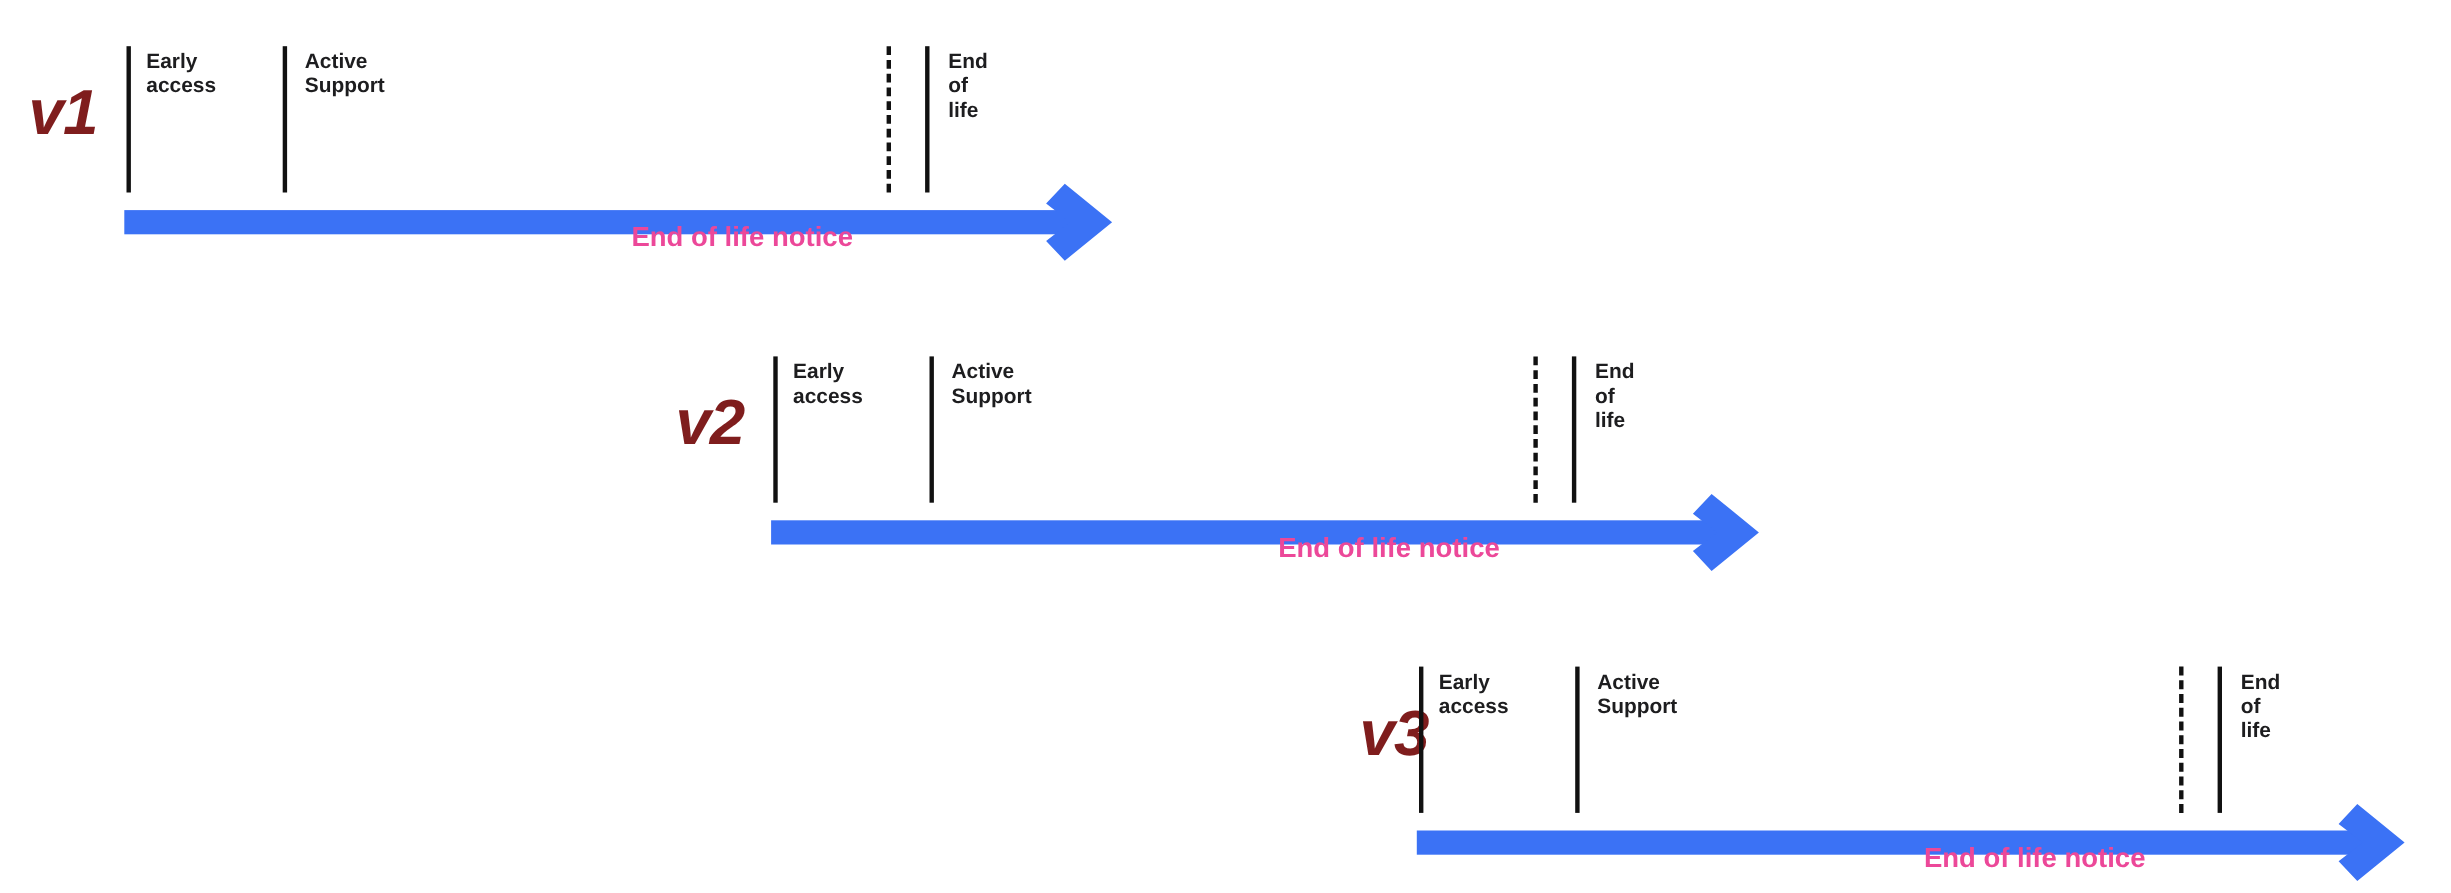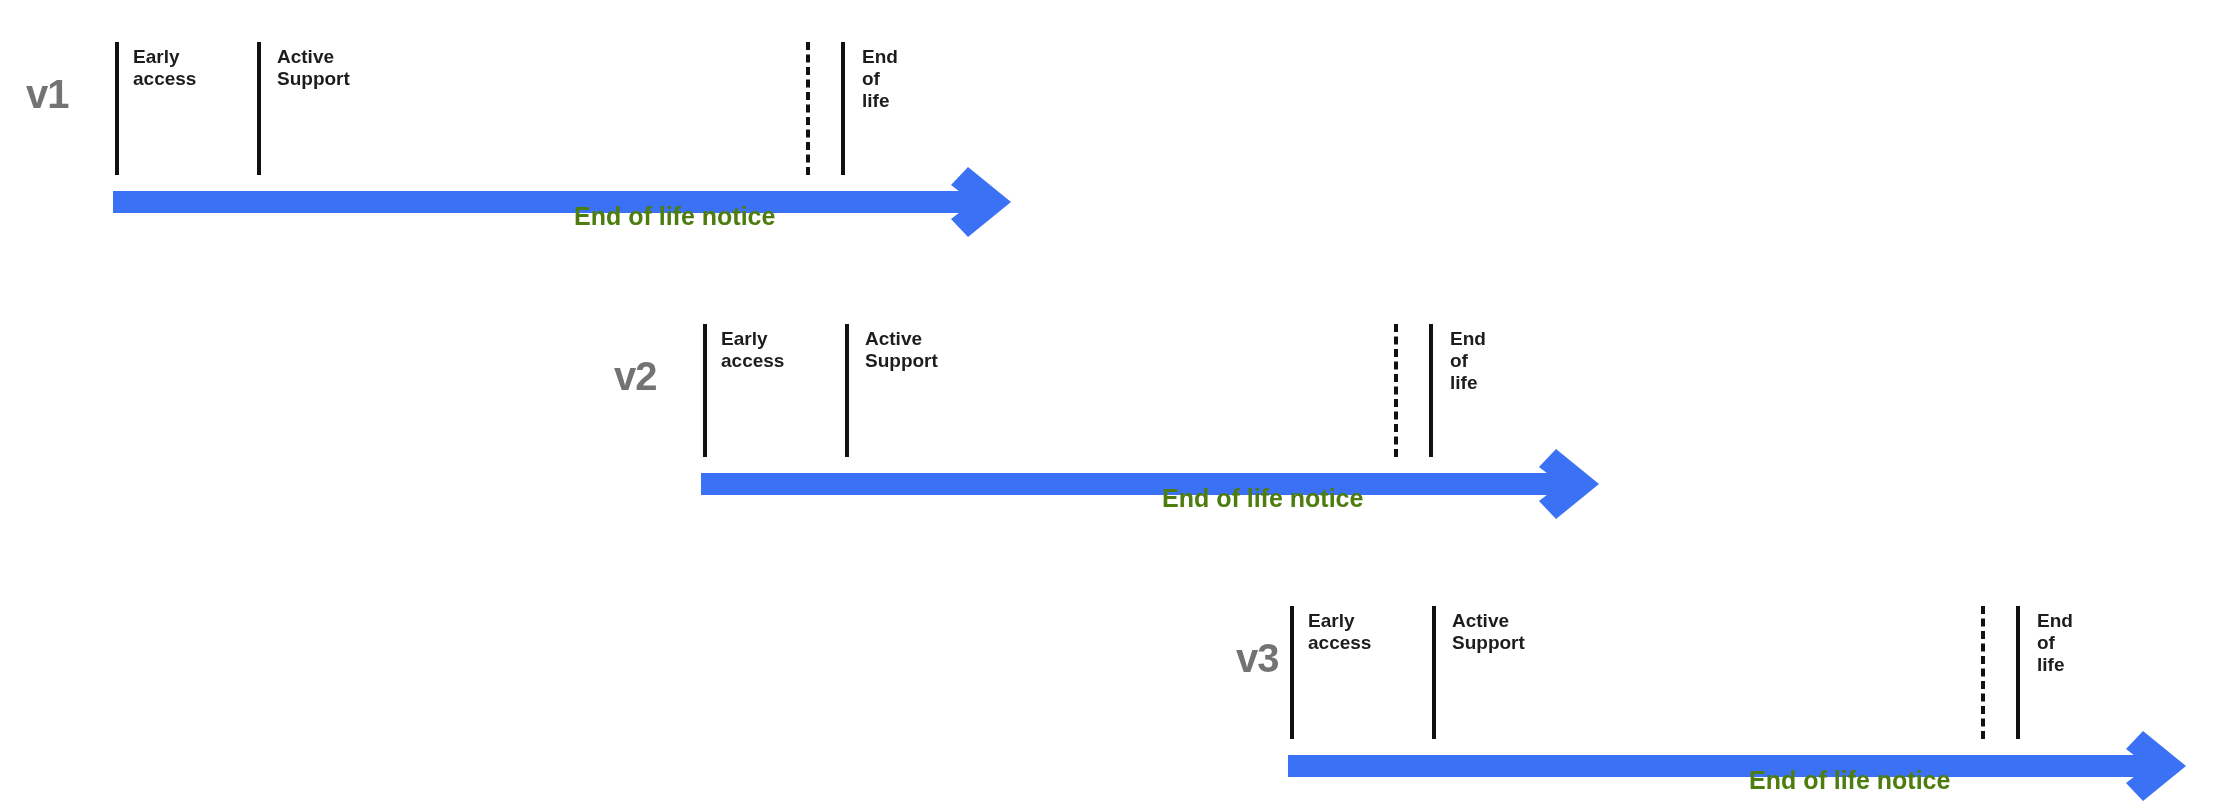--- a/index.html
+++ b/index.html
@@ -20,26 +20,27 @@
     overflow: hidden;
   }
 
   
   .row {
     position: absolute;
   }
 
   .version-label {
     position: absolute;
-    font-size: 40px;
+    font-size: 58px;
     font-weight: 700;
-    color: #737373;
+    color: #7f1d1d;
     letter-spacing: -1px;
     line-height: 1;
     white-space: nowrap;
+    font-style: italic;
   }
 
   
   .track {
     position: absolute;
     top: 0;
     left: 0;
   }
 
   .divider {
@@ -65,21 +66,21 @@
   .arrow {
     position: absolute;
     display: block;
     overflow: visible;
   }
 
   .notice-label {
     position: absolute;
     font-size: 25px;
     font-weight: 700;
-    color: #4d7c0f;
+    color: #ec4899;
     white-space: nowrap;
   }
 </style>
 </head>
 <body>
 
 <div class="canvas">
 
   <div class="row" style="left:0px; top:24px; width:1040px; height:200px;">
 

